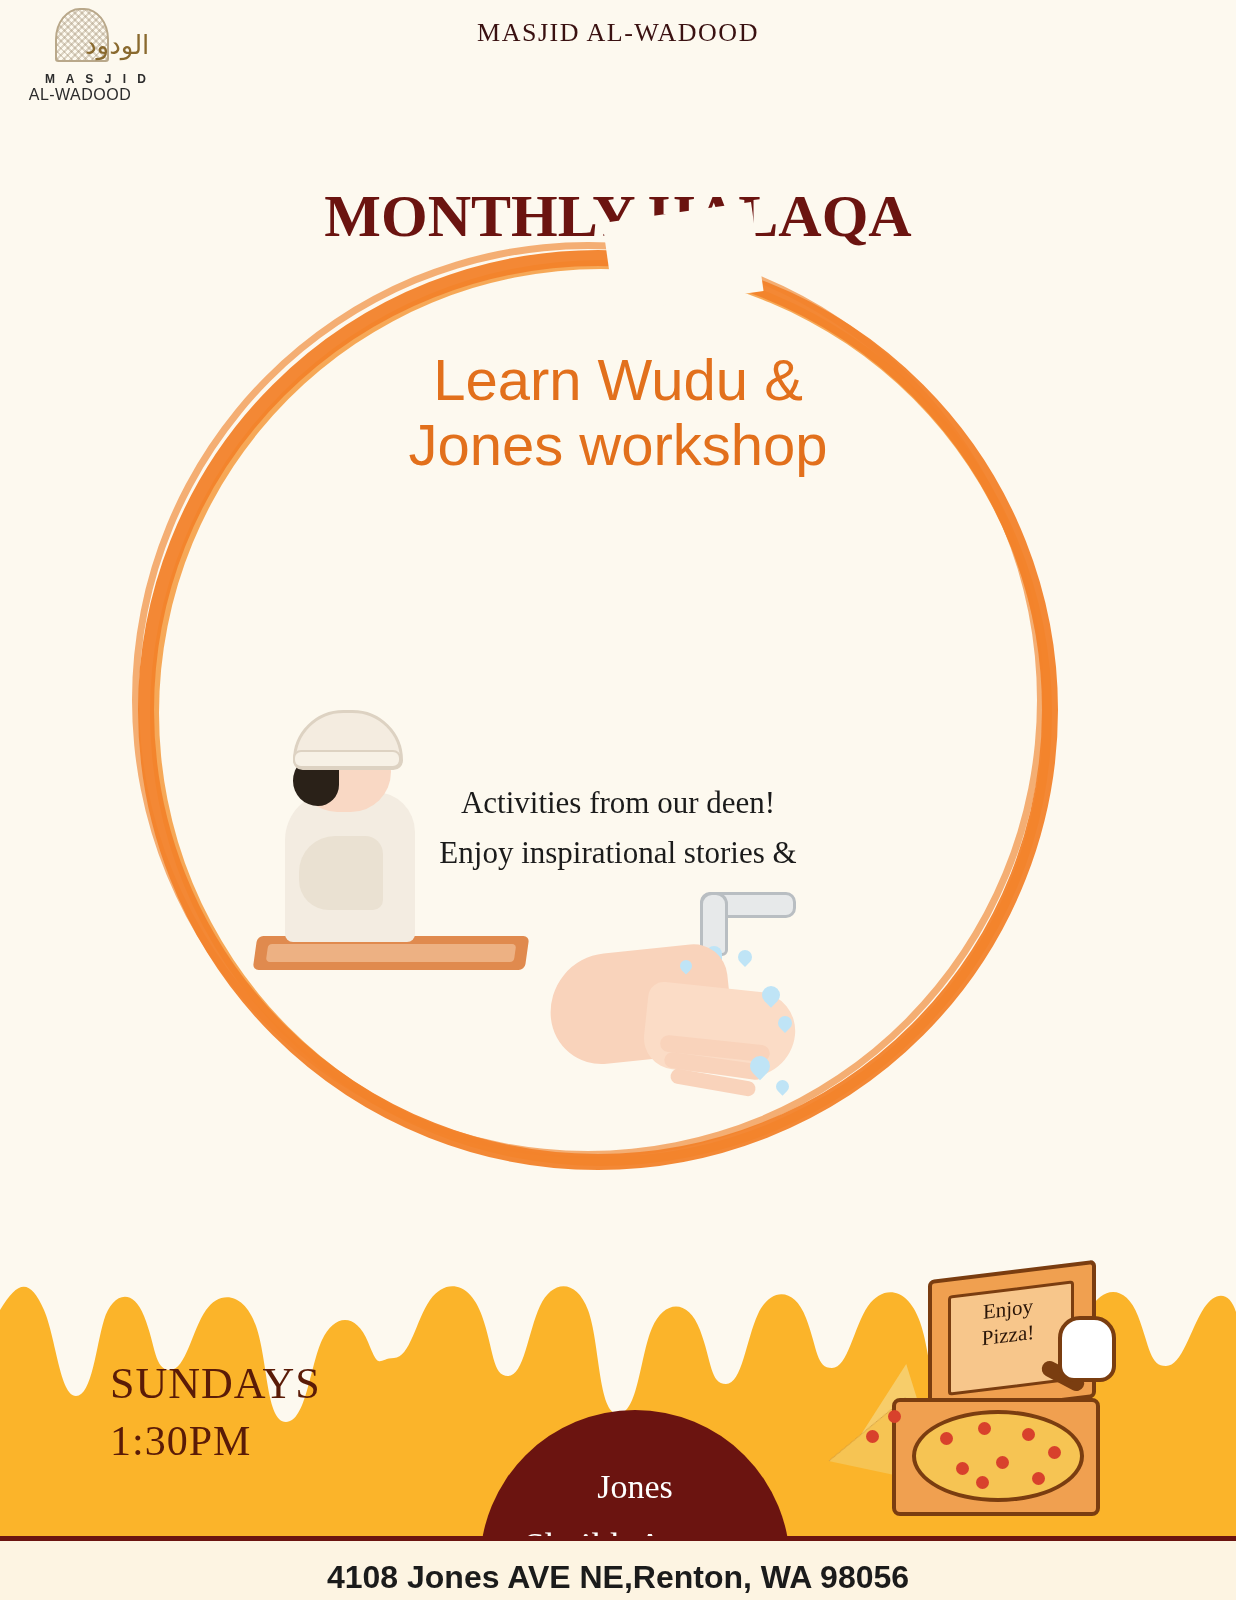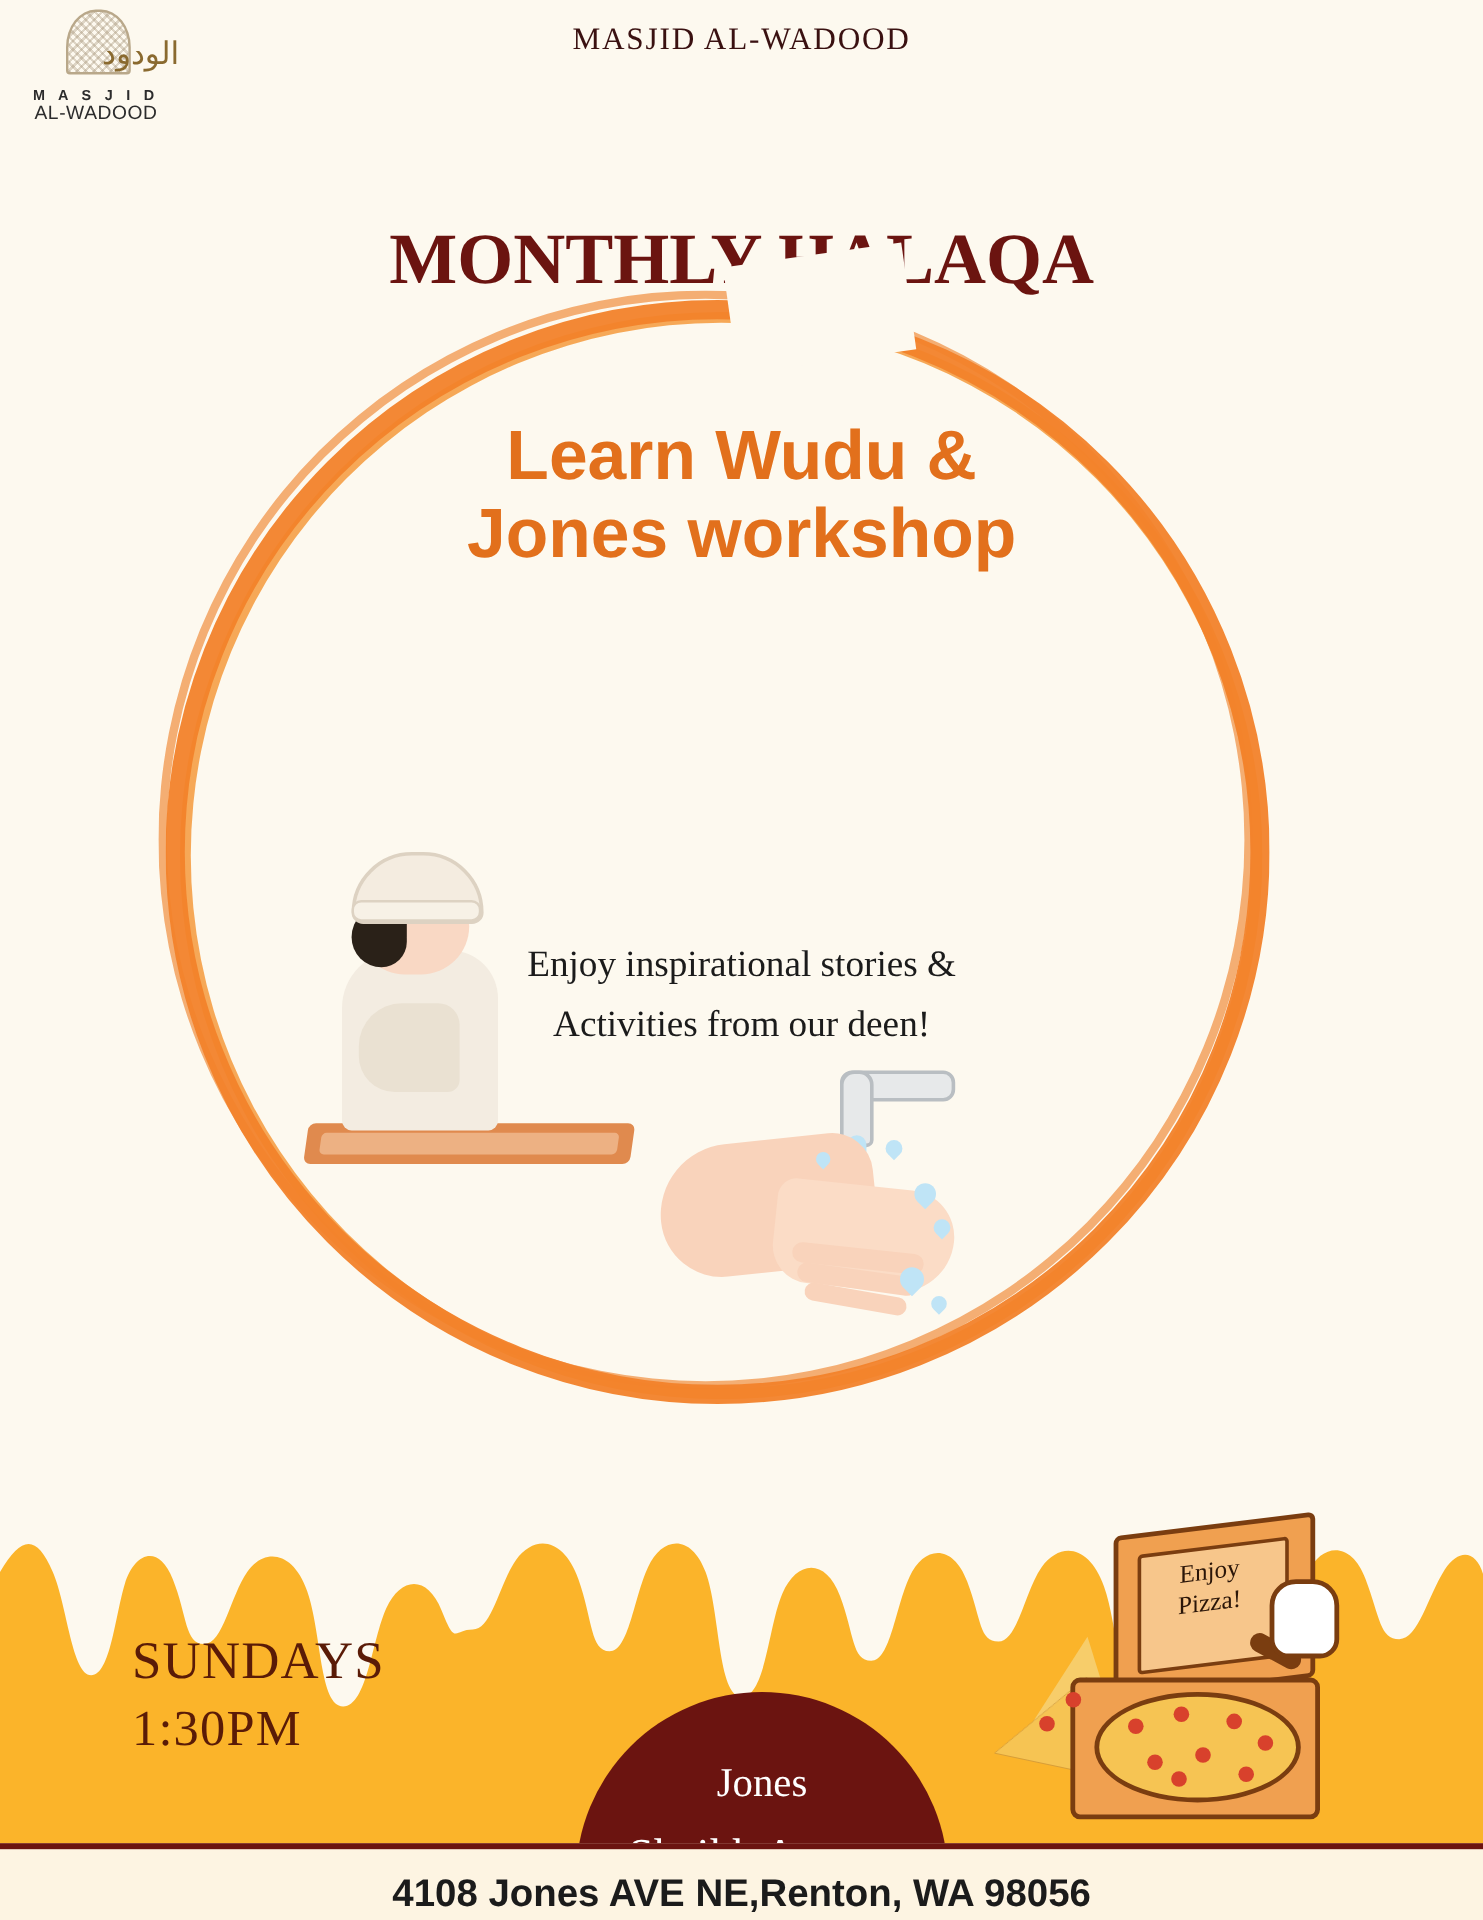--- a/index.html
+++ b/index.html
@@ -57,20 +57,21 @@
     color: #8a6a2f;
     letter-spacing: -1px;
     direction: rtl;
   }
   .logo-line1 {
     font-size: 12px;
     letter-spacing: 4px;
     color: #2c2c2c;
     margin-top: 2px;
     font-weight: 600;
+    text-align: right;
   }
   .logo-line2 {
     font-size: 16px;
     letter-spacing: 0.5px;
     color: #2c2c2c;
     font-weight: 400;
   }
 
   
   .org-name {
@@ -150,21 +151,21 @@
   }
 
   
   .workshop-title {
     position: absolute;
     top: 348px;
     left: 0;
     right: 0;
     text-align: center;
     font-family: "Liberation Sans", sans-serif;
-    font-weight: bold;
+    font-weight: normal;
     font-size: 58px;
     line-height: 1.12;
     color: #e2701c;
   }
   .bullets {
     position: absolute;
     top: 520px;
     left: 170px;
     width: 900px;
     margin: 0;
@@ -571,22 +572,22 @@
     <div class="ring-gap"></div>
   </div>
 
   <div class="workshop-title">
     <div>Learn Wudu &amp;</div>
     <div>Jones workshop</div>
   </div>
 
 
   <div class="enjoy-lines">
+    <div>Activities from our deen!</div>
     <div>Enjoy inspirational stories &amp;</div>
-    <div>Activities from our deen!</div>
   </div>
 
   <div class="boy">
     <div class="mat"></div>
     <div class="mat-inner"></div>
     <div class="body"></div>
     <div class="sleeve"></div>
     <div class="head"></div>
     <div class="hair"></div>
     <div class="cap"></div>

